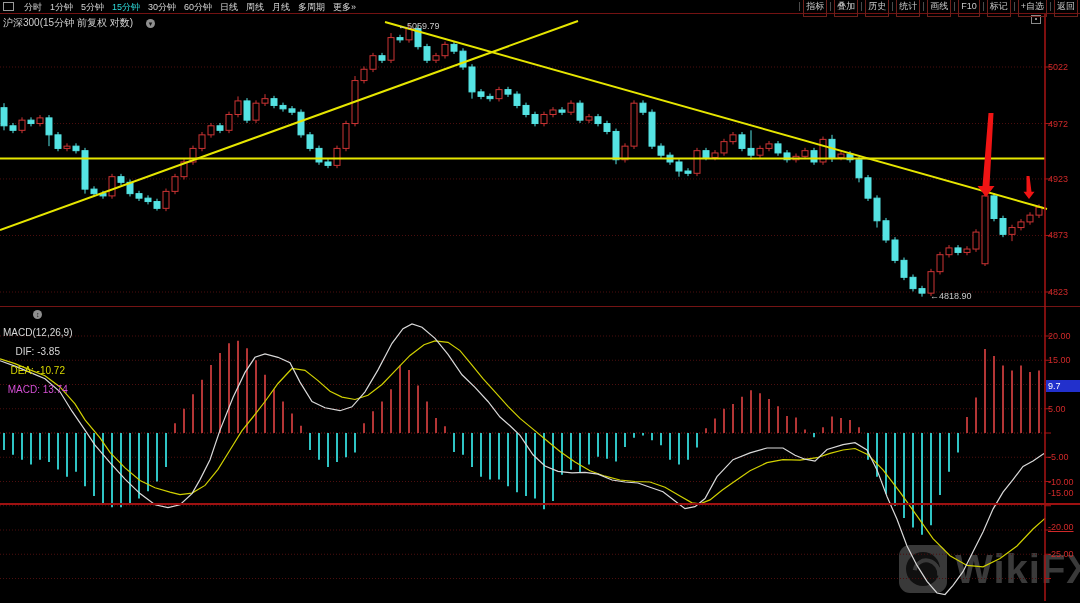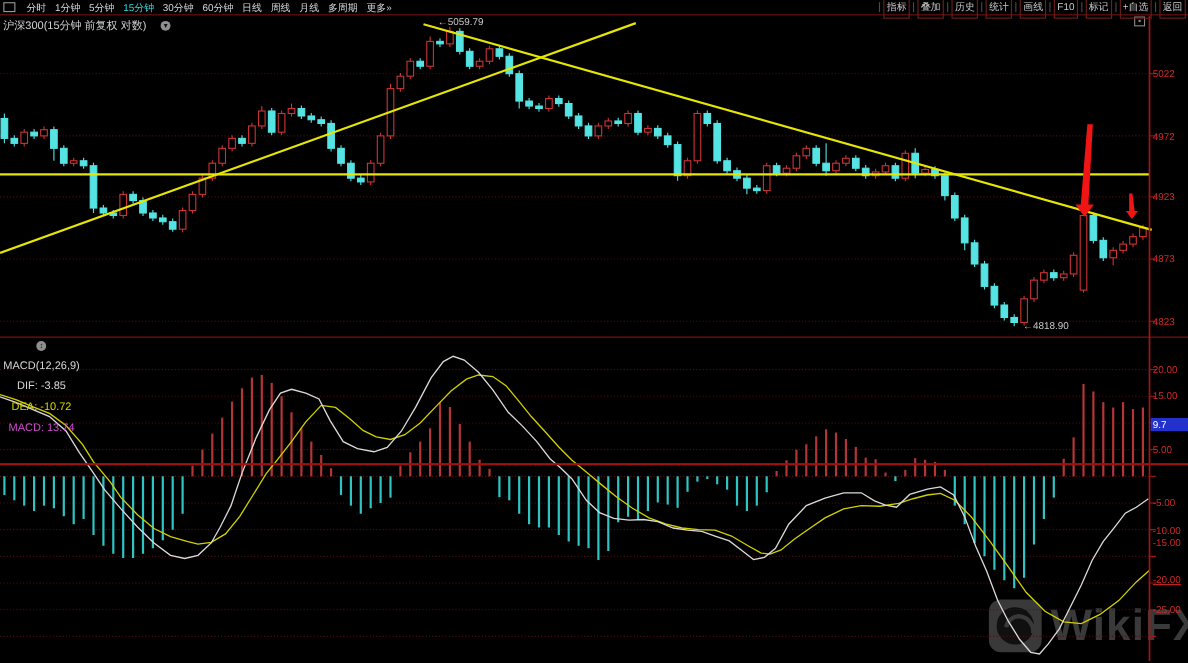--- a/index.html
+++ b/index.html
@@ -1,17 +1,17 @@
 <!DOCTYPE html>
 <html><head>
 <meta charset="utf-8">
 <style>
   html,body{margin:0;padding:0;width:1080px;height:603px;background:#000;overflow:hidden;
     font-family:"Liberation Sans",sans-serif;}
-  #stage{position:relative;width:1080px;height:423px;background:#000;}
+  #stage{position:relative;width:1080px;height:505px;background:#000;}
 
   
   #toolbar{position:absolute;top:0;left:0;width:1080px;height:13px;display:flex;align-items:center;
     border-bottom:1px solid #731212;background:#000;z-index:30;}
   .tb-left{display:flex;align-items:center;gap:8px;padding-left:3px;}
   .win-icon{width:9px;height:7px;border:1px solid #9a9a9a;display:inline-block;margin-right:2px;}
   .period{font-size:9px;color:#d6d6d6;line-height:12px;cursor:default;}
   .period.active{color:#2edcdc;}
   .tb-right{margin-left:auto;display:flex;align-items:center;gap:2px;padding-right:2px;}
   .tb-btn{font-size:9px;color:#c9c9c9;border:1px solid #6d201b;padding:4px 2px;height:10px;line-height:9px;}
@@ -491,21 +491,21 @@
       <line x1="1045" y1="554.25" x2="1051" y2="554.25" stroke="#a81414" stroke-width="1"></line>
       <line x1="1045" y1="578.5" x2="1051" y2="578.5" stroke="#a81414" stroke-width="1"></line>
     </svg>
 
   <div id="price-title">
     <span>沪深300(15分钟 前复权 对数)</span>
     <span class="mini-circle">▾</span>
   </div>
   <div id="corner-icon"></div>
 
-  <div class="price-anno" style="left:398px;top:15px;">←5059.79</div>
+  <div class="price-anno" style="left:398px;top:21px;">←5059.79</div>
   <div class="price-anno" style="left:930px;top:291px;">←4818.90</div>
 
   <div id="macd-header">
     <span class="mini-circle">↕</span>
     <span class="lbl-white">MACD(12,26,9)</span>
     <span class="lbl-white">DIF: -3.85</span>
     <span class="lbl-yellow">DEA: -10.72</span>
     <span class="lbl-magenta">MACD: 13.74</span>
   </div>
 

